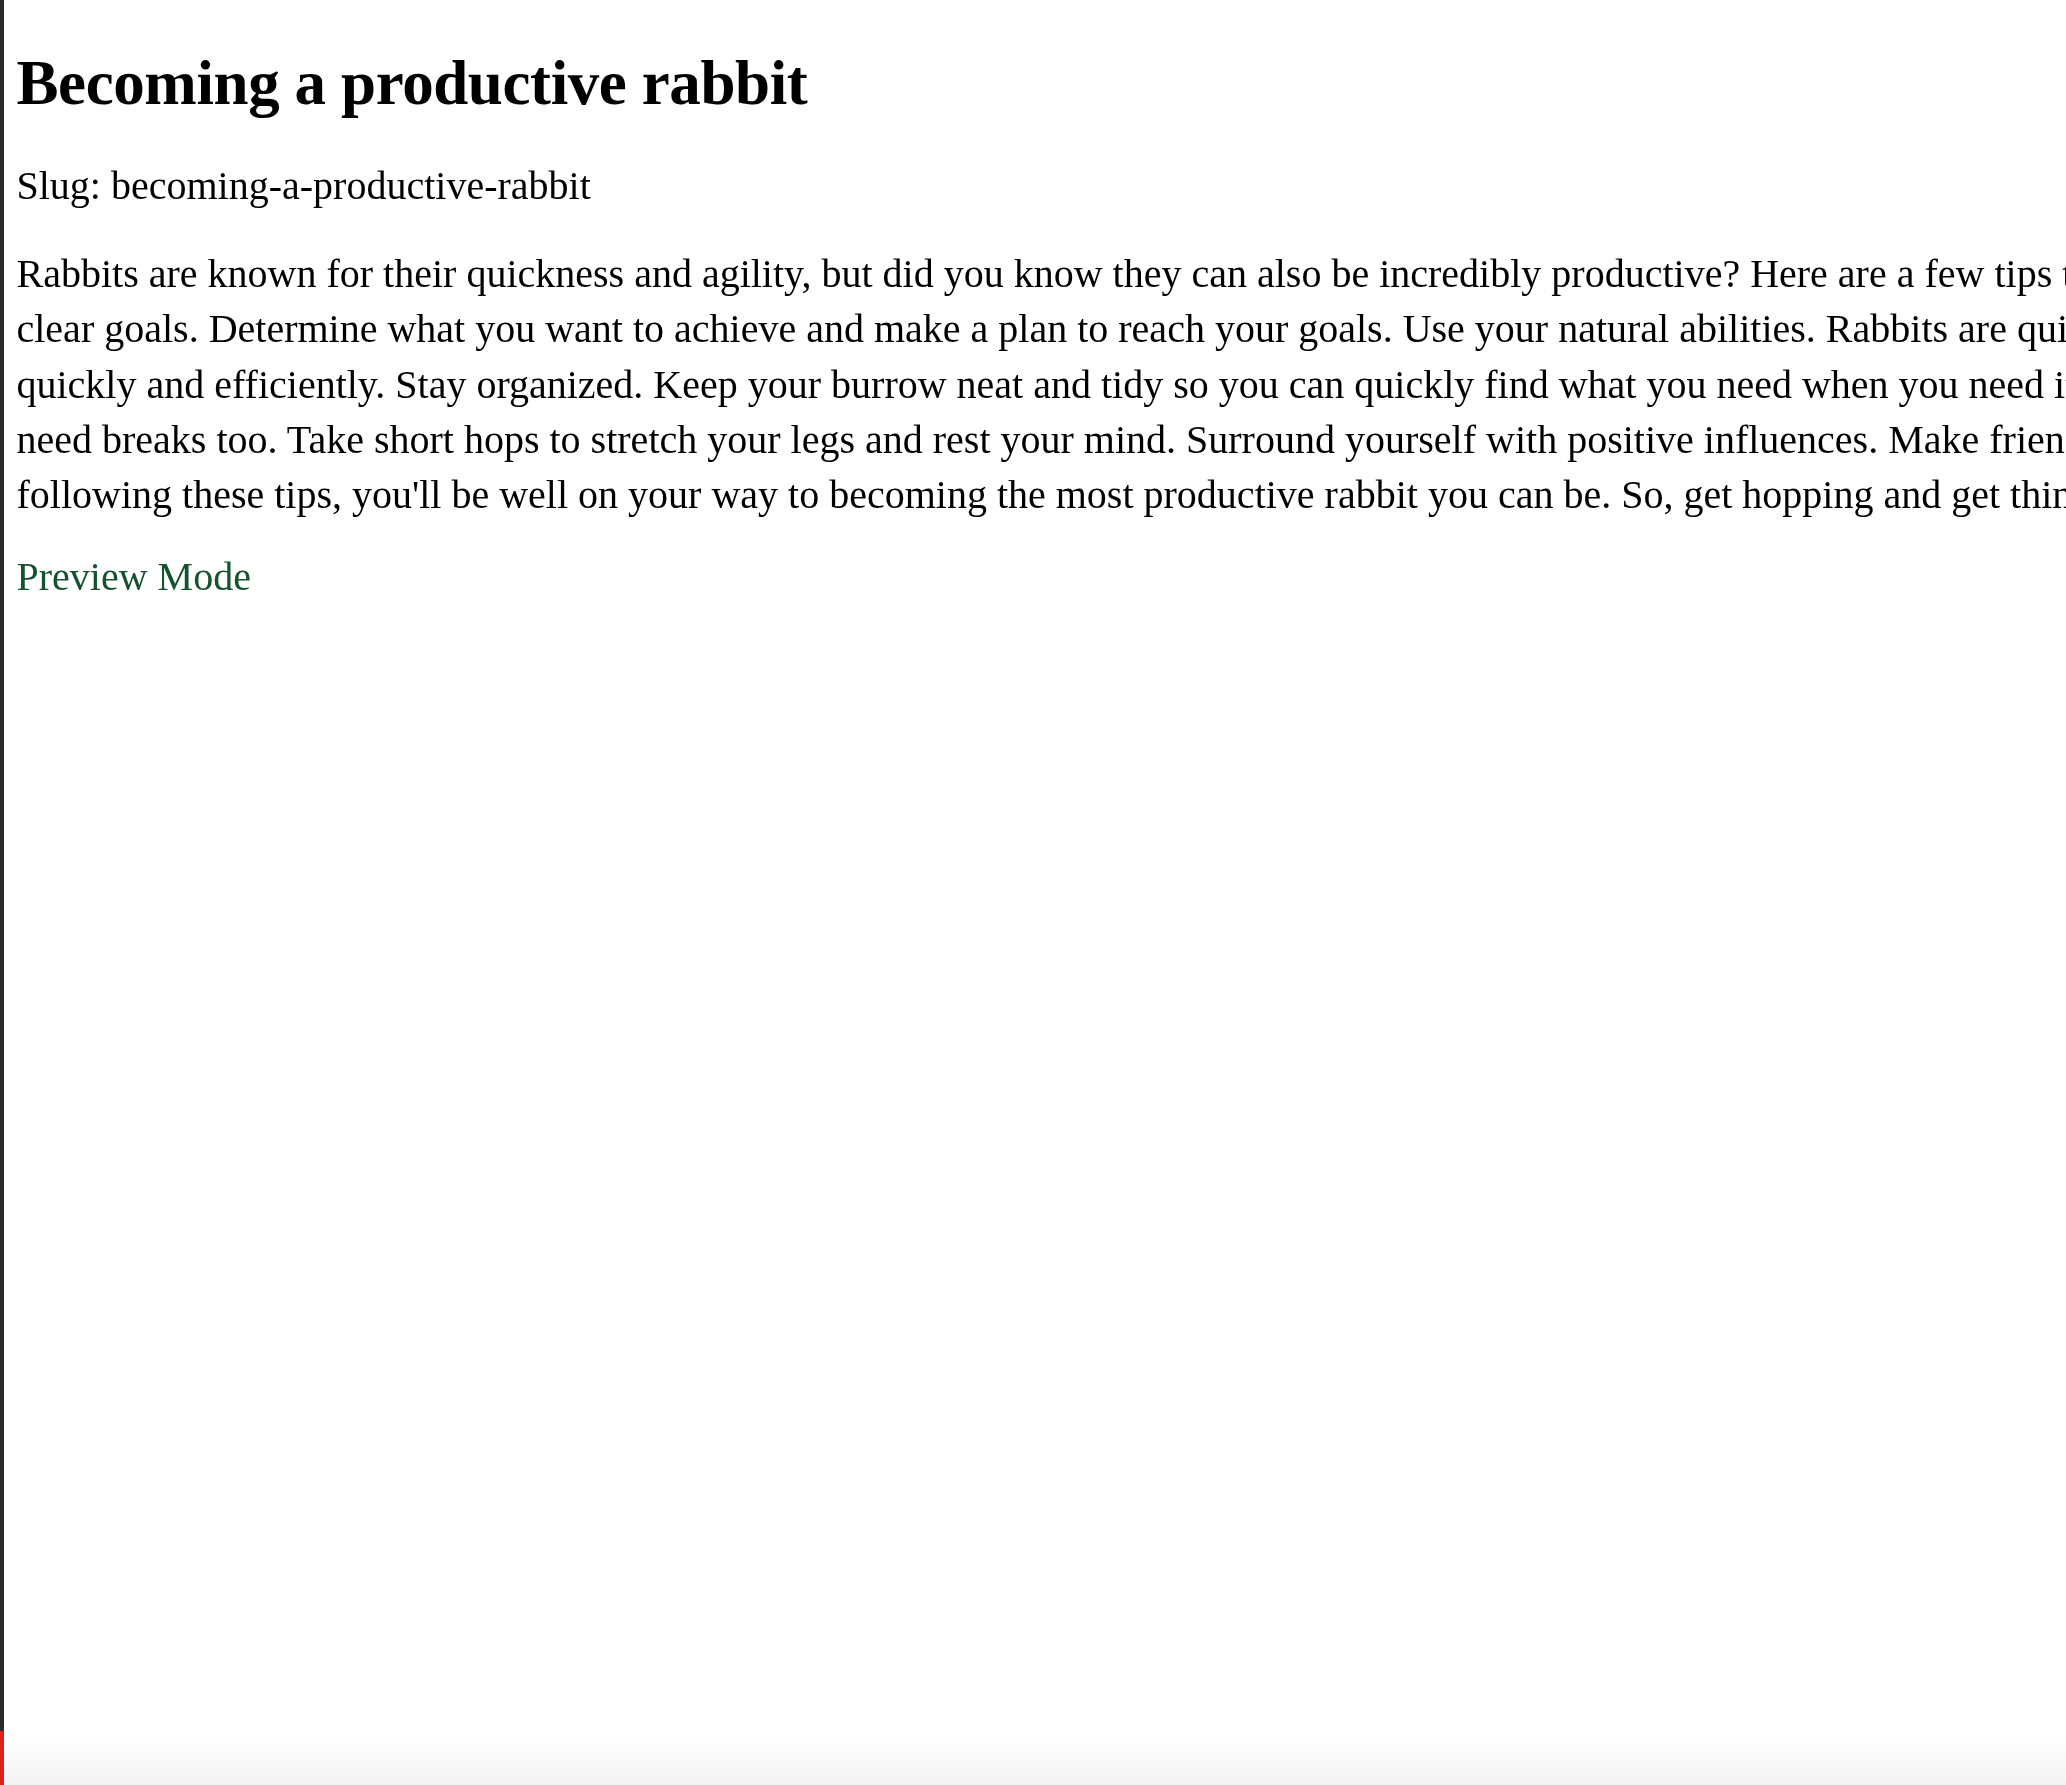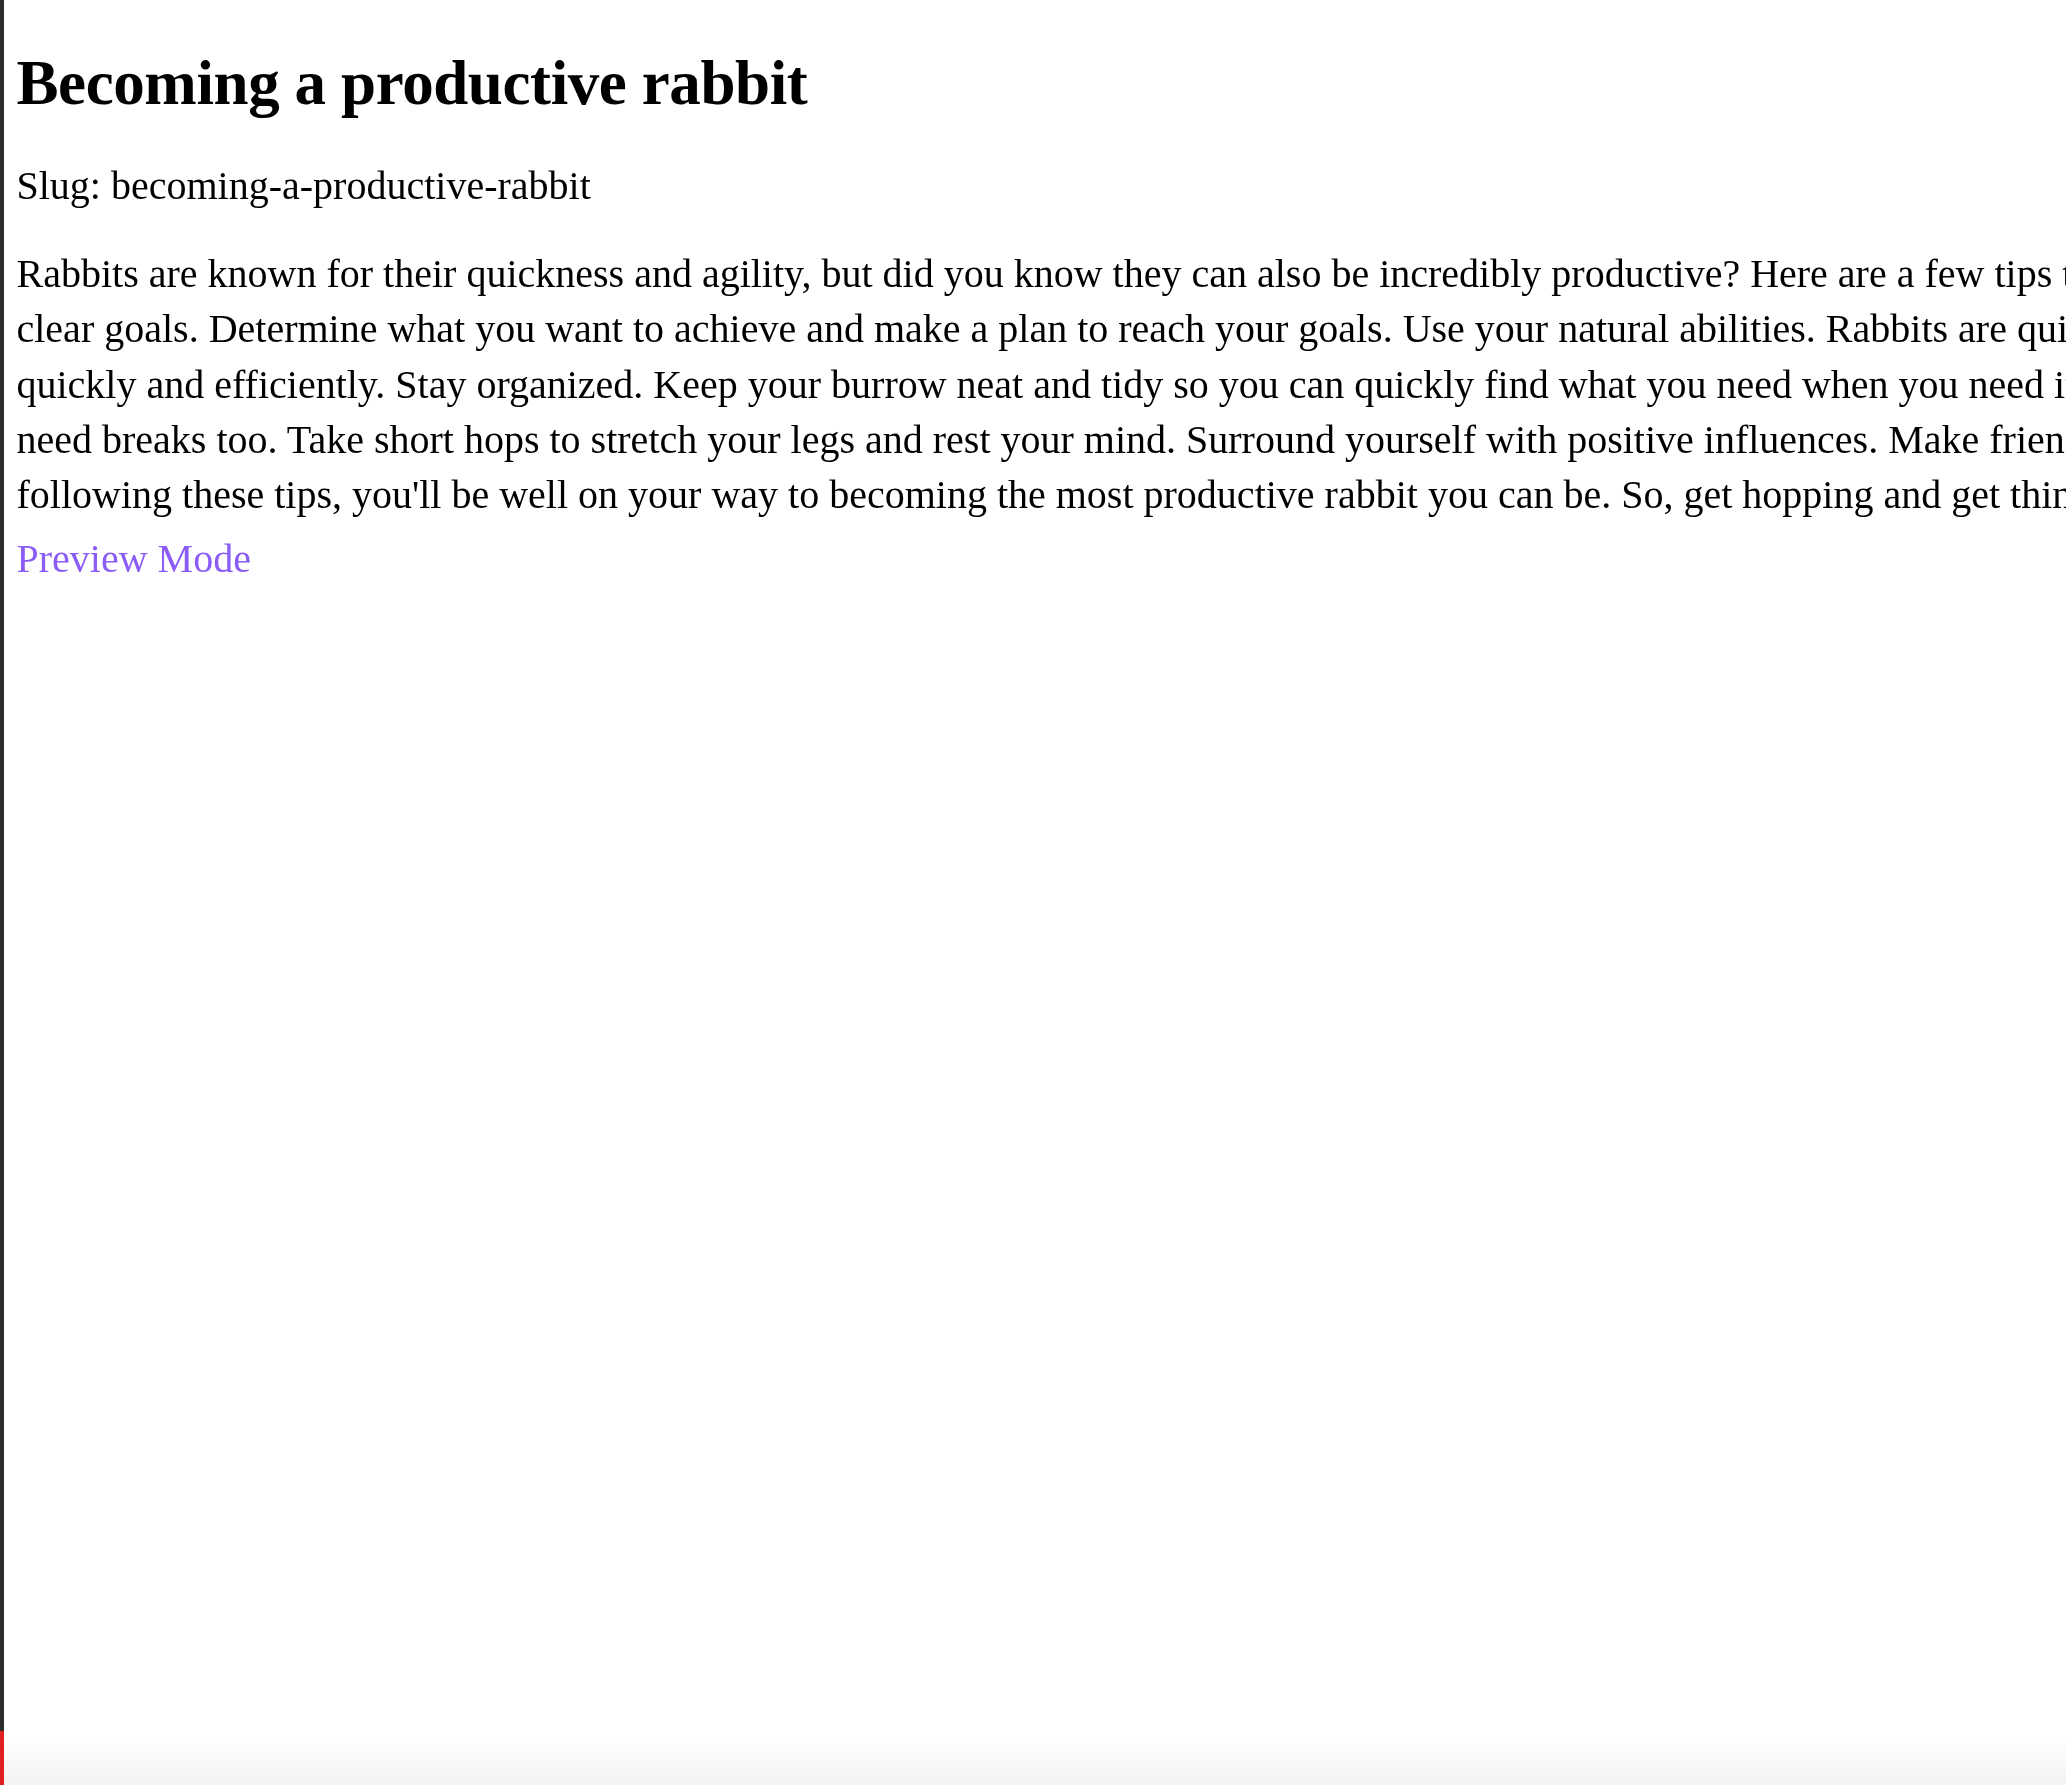--- a/index.html
+++ b/index.html
@@ -61,23 +61,23 @@
     font-size: 40px;
     line-height: 1.38;
     margin: 36px 0 0 0;
     max-width: 3107px;
     text-align: left;
   }
   .preview-link {
     display: inline-block;
     font-size: 40px;
     line-height: 1.2;
-    color: #8b5cf6;
+    color: #14532d;
     text-decoration: none;
-    margin: 13px 0 0 0;
+    margin: 31px 0 0 0;
     cursor: pointer;
   }
   
   .bottom-fade {
     position: absolute;
     left: 4.1px;
     right: 0;
     bottom: 0;
     height: 50px;
     background: linear-gradient(to bottom, rgba(255,255,255,0) 0%, rgba(240,240,240,0.85) 100%);

